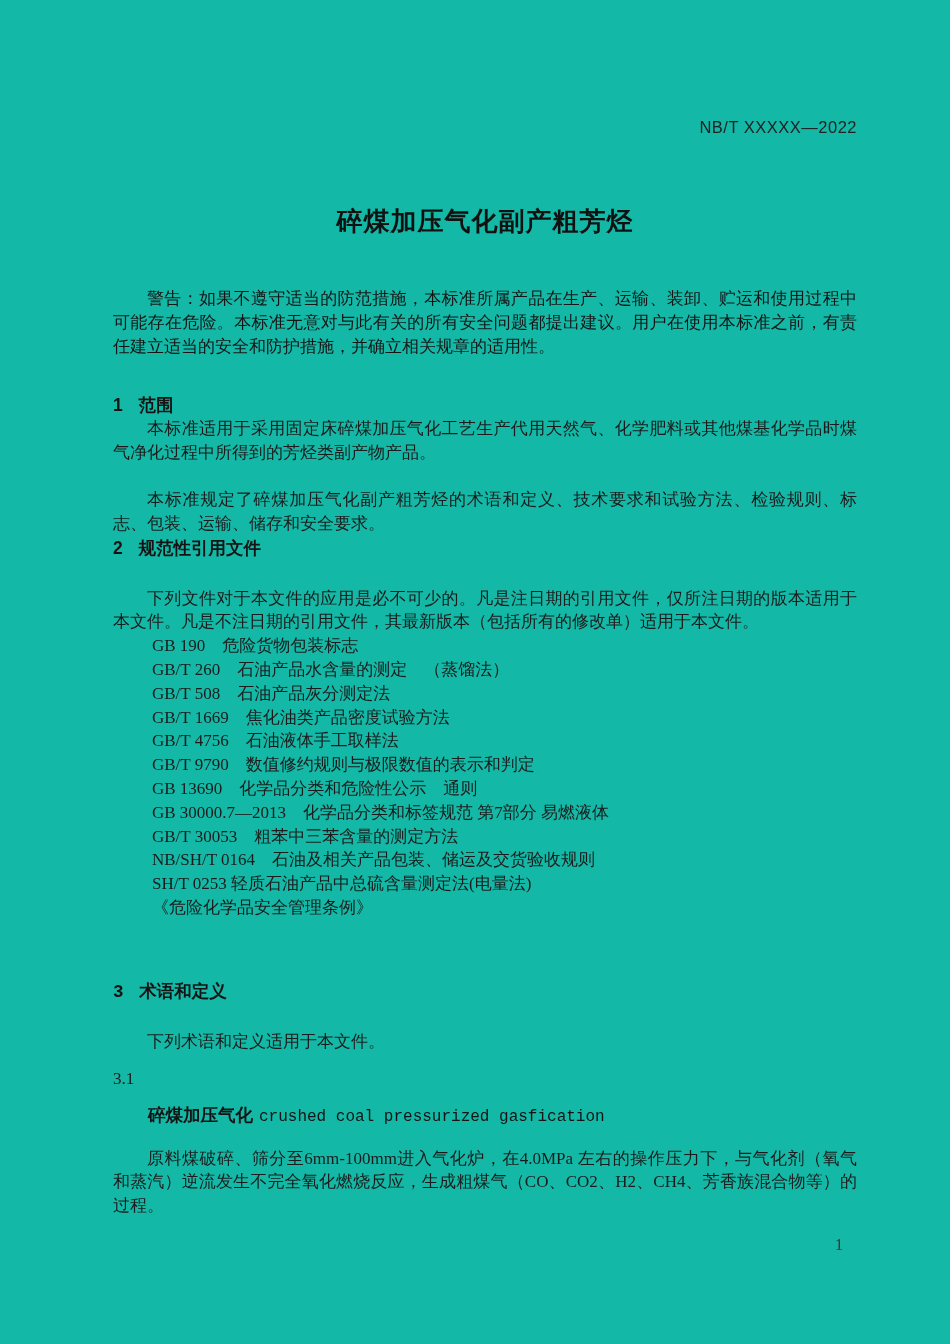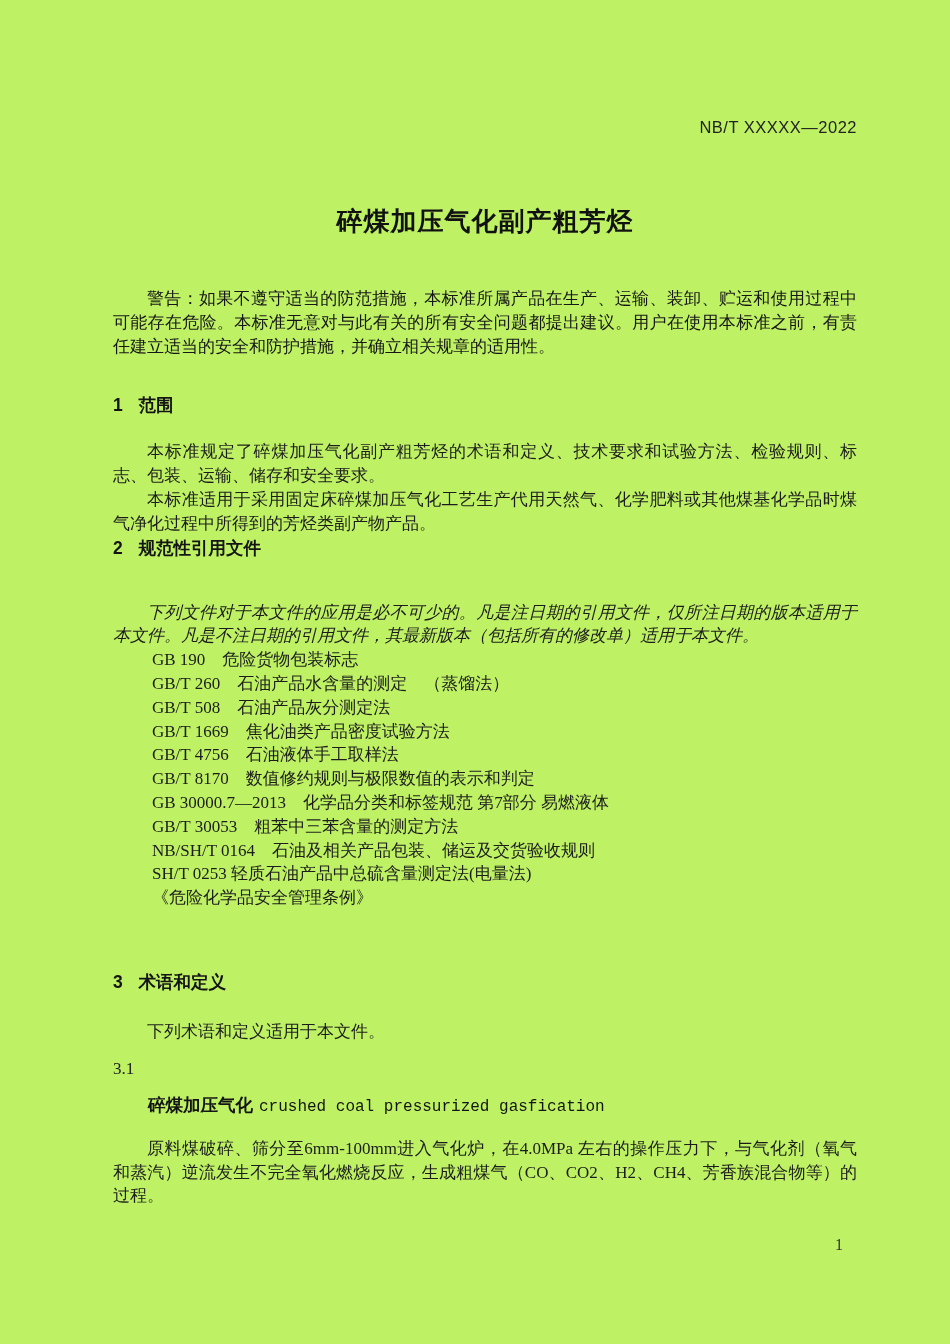--- a/index.html
+++ b/index.html
@@ -5,21 +5,21 @@
   html, body {
     margin: 0;
     padding: 0;
     background: #ffffff;
   }
   .page {
     position: relative;
     width: 950px;
     height: 1344px;
     margin: 0 auto;
-    background: #bef264;
+    background: #14b8a6;
     box-sizing: border-box;
     padding: 118px 93px 0 113px;
     color: #1c1c1c;
     overflow: hidden;
   }
   
   .sans {
     font-family: "Liberation Sans", "DejaVu Sans", sans-serif;
   }
   
@@ -54,31 +54,31 @@
   .sec-heading {
     font-size: 17.5px;
     line-height: 24px;
     font-weight: bold;
     color: #141414;
     margin: 0;
   }
   .sec-heading .sec-num { margin-right: 0.9em; }
   .sec-heading.s1 { margin-top: 35px; }
   .sec-heading.s2 { }
-  .sec-heading.s3 { margin-top: 60px; }
+  .sec-heading.s3 { margin-top: 60px; font-family: Liberation Mono, monospace; }
   .body-p {
     margin: 0;
     font-size: 17px;
     line-height: 23.8px;
     text-align: justify;
     text-indent: 2em;
     color: #1c1c1c;
   }
   .body-p.first { margin-top: 23px; }
-  .body-p.intro2 { margin-top: 41px; font-style: italic; }
+  .body-p.intro2 { margin-top: 27px; }
   .body-p.intro3 { margin-top: 26px; }
   .body-p.definition { margin-top: 18px; }
   .ref-list {
     margin-top: 0;
   }
   .ref-item {
     margin: 0;
     padding-left: 39px;
     font-size: 17px;
     line-height: 23.8px;
@@ -123,37 +123,38 @@
   <div class="header-code sans">NB/T XXXXX—2022</div>
 
   <h1 class="doc-title sans">碎煤加压气化副产粗芳烃</h1>
 
   <p class="warning sans">警告：如果不遵守适当的防范措施，本标准所属产品在生产、运输、装卸、贮运和使用过程中可能存在危险。本标准无意对与此有关的所有安全问题都提出建议。用户在使用本标准之前，有责任建立适当的安全和防护措施，并确立相关规章的适用性。</p>
 
   <h2 class="sec-heading sans s1">
     <span class="sec-num">1</span><span class="sec-title">范围</span>
   </h2>
 
+  <p class="body-p serif">本标准适用于采用固定床碎煤加压气化工艺生产代用天然气、化学肥料或其他煤基化学品时煤气净化过程中所得到的芳烃类副产物产品。</p>
+
   <p class="body-p serif first">本标准规定了碎煤加压气化副产粗芳烃的术语和定义、技术要求和试验方法、检验规则、标志、包装、运输、储存和安全要求。</p>
-
-  <p class="body-p serif">本标准适用于采用固定床碎煤加压气化工艺生产代用天然气、化学肥料或其他煤基化学品时煤气净化过程中所得到的芳烃类副产物产品。</p>
 
   <h2 class="sec-heading sans s2">
     <span class="sec-num">2</span><span class="sec-title">规范性引用文件</span>
   </h2>
 
   <p class="body-p serif intro2">下列文件对于本文件的应用是必不可少的。凡是注日期的引用文件，仅所注日期的版本适用于本文件。凡是不注日期的引用文件，其最新版本（包括所有的修改单）适用于本文件。</p>
 
   <div class="ref-list">
     <p class="ref-item serif">GB 190　危险货物包装标志</p>
     <p class="ref-item serif">GB/T 260　石油产品水含量的测定　（蒸馏法）</p>
     <p class="ref-item serif">GB/T 508　石油产品灰分测定法</p>
     <p class="ref-item serif">GB/T 1669　焦化油类产品密度试验方法</p>
     <p class="ref-item serif">GB/T 4756　石油液体手工取样法</p>
-    <p class="ref-item serif">GB/T 8170　数值修约规则与极限数值的表示和判定</p>
+    <p class="ref-item serif">GB/T 9790　数值修约规则与极限数值的表示和判定</p>
+    <p class="ref-item serif">GB 13690　化学品分类和危险性公示　通则</p>
     <p class="ref-item serif">GB 30000.7—2013　化学品分类和标签规范 第7部分 易燃液体</p>
     <p class="ref-item serif">GB/T 30053　粗苯中三苯含量的测定方法</p>
     <p class="ref-item serif">NB/SH/T 0164　石油及相关产品包装、储运及交货验收规则</p>
     <p class="ref-item serif">SH/T 0253 轻质石油产品中总硫含量测定法(电量法)</p>
     <p class="ref-item serif">《危险化学品安全管理条例》</p>
   </div>
 
   <h2 class="sec-heading sans s3">
     <span class="sec-num">3</span><span class="sec-title">术语和定义</span>
   </h2>

